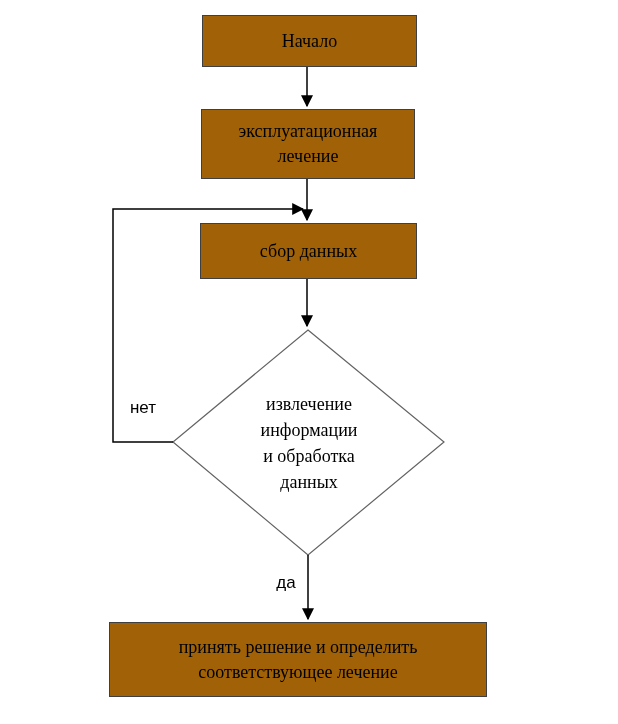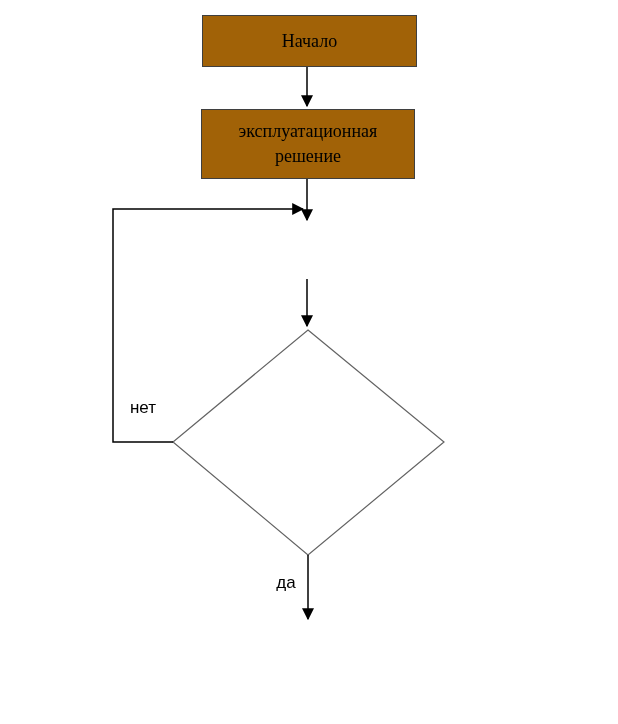--- a/index.html
+++ b/index.html
@@ -95,22 +95,35 @@
 
     <path d="M308 555 L308 619" fill="none" stroke="#000000" stroke-width="1.5" marker-end="url(#arrow)"></path>
   </svg>
 
   <div class="node" style="left:202px; top:15px; width:215px; height:52px;">
     <span class="node-label">Начало</span>
   </div>
 
   <div class="node" style="left:201px; top:109px; width:214px; height:70px;">
     <span class="node-label">эксплуатационная
-решение</span>
+лечение</span>
   </div>
 
+  <div class="node" style="left:200px; top:223px; width:217px; height:56px;">
+    <span class="node-label">сбор данных</span>
+  </div>
 
+  <div class="diamond-label-wrap">
+    <span class="node-label">извлечение
+информации
+и обработка
+данных</span>
+  </div>
 
+  <div class="node" style="left:109px; top:622px; width:378px; height:75px;">
+    <span class="node-label">принять решение и определить
+соответствующее лечение</span>
+  </div>
 
   <div class="edge-label no">нет</div>
   <div class="edge-label yes">да</div>
 
 </div>
 
 </body></html>

